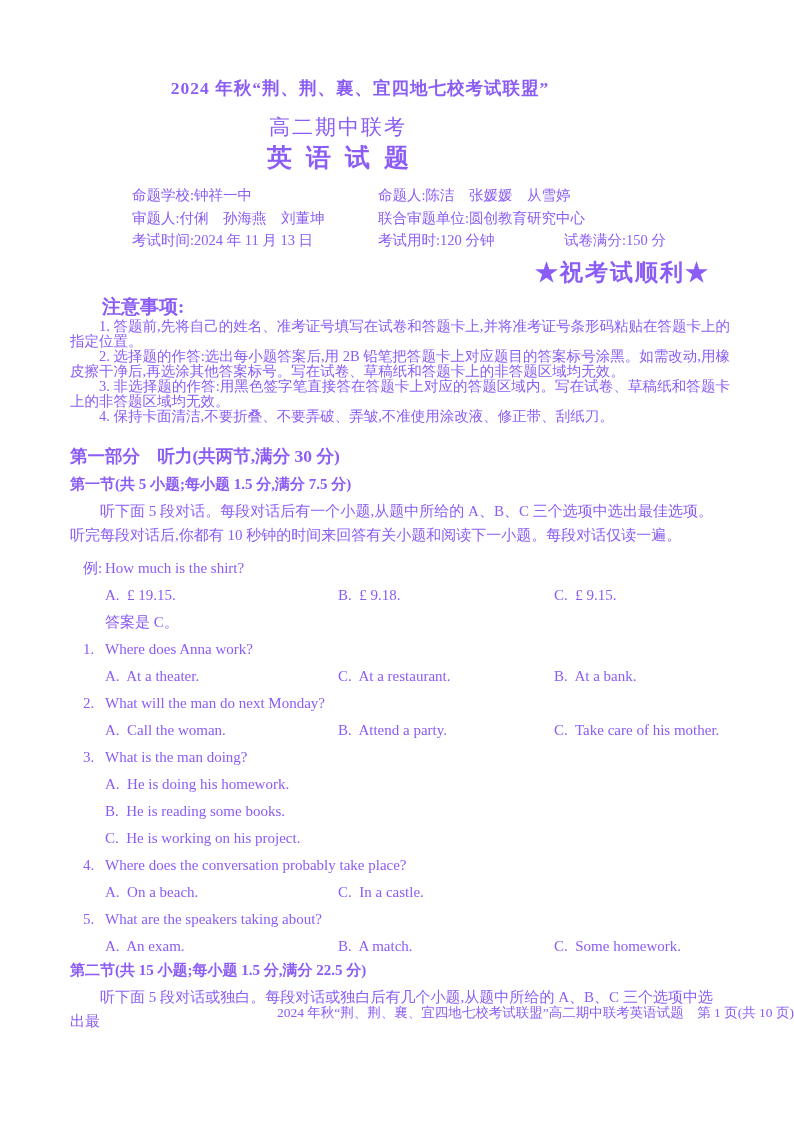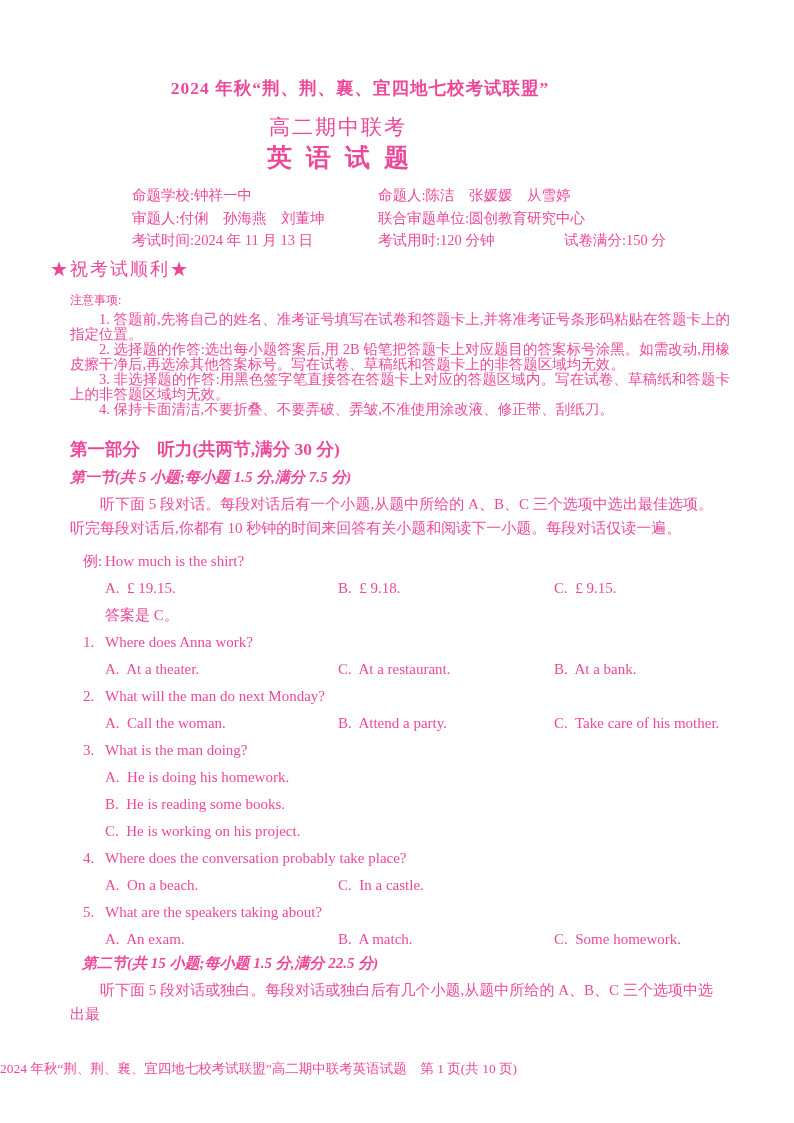--- a/index.html
+++ b/index.html
@@ -1,21 +1,21 @@
 <!DOCTYPE html>
 <html lang="zh"><head>
 <meta charset="utf-8">
 <style>
   html,body { margin:0; padding:0; background:#e8e8e8; }
   .page {
     position:relative;
     width:794px; height:1123px;
     margin:0 auto;
     background:#ffffff;
-    color:#ec4899;
+    color:#8b5cf6;
     font-family:"Liberation Serif","DejaVu Serif",serif;
     box-sizing:border-box;
     padding:76px 64px 0 70px;
     overflow:hidden;
   }
   
   .hdr { text-align:center; }
   .league {
     font-size:17.5px; font-weight:700; letter-spacing:1px;
     transform:translateX(-40px);
@@ -27,52 +27,52 @@
   }
   .subject {
     font-size:25px; font-weight:700; letter-spacing:14px;
     transform:translateX(-55px);
   }
   
   .meta { margin:10px 0 0 62px; font-size:14.5px; line-height:22.5px; }
   .meta-row { display:grid; grid-template-columns:246px 1fr; white-space:pre-wrap; }
   .meta-pair > span:first-child { display:inline-block; width:186px; }
   .bless {
-    margin-top:5px; text-align:left; font-weight:400; font-size:18px;
+    margin-top:5px; text-align:right; font-weight:700; font-size:23px;
     letter-spacing:2px; transform:translateX(-20px);
   }
   
   .notice { margin-top:7px; }
-  .notice-label { font-weight:400; font-size:12px; line-height:24px; }
+  .notice-label { font-weight:700; font-size:19px; line-height:24px;margin-left:32px; }
   .notice p {
     margin:0; font-size:14.5px; line-height:15px;
     text-indent:2em; text-align:justify; white-space:pre-wrap;
   }
   
   .part-h { margin:20px 0 0 0; font-size:17.5px; font-weight:700; }
-  .sec-h  { margin:7px 0 0 0; font-size:15px; font-weight:700;font-style:italic; }
+  .sec-h  { margin:7px 0 0 0; font-size:15px; font-weight:700; }
   .instr  {
     margin:5px 17px 0 0; font-size:15px; line-height:24.5px;
     text-indent:2em; text-align:justify; white-space:pre-wrap;
   }
   
   .listening { margin-top:7px; font-size:15px; line-height:27px; }
   .q-line  { display:flex; margin-left:13px; white-space:pre-wrap; }
   .q-num   { width:22px; flex:none; }
   .opts-row {
     display:grid; grid-template-columns:212px 195px 1fr;
     margin-left:35px; white-space:pre-wrap;gap:21px;
   }
   .opts-stack div { margin-left:35px; white-space:pre-wrap; }
   .ex-ans { margin-left:35px; }
-  .sec-h2 { margin-top:1px;margin-left:12px; }
+  .sec-h2 { margin-top:1px; }
   
   .footer {
-    position:absolute; left:0; top:1060px; width:100%;
-    text-align:left; font-size:13.5px; white-space:pre-wrap;
+    position:absolute; left:0; top:1004px; width:100%;
+    text-align:right; font-size:13.5px; white-space:pre-wrap;
   }
 </style>
 </head>
 <body>
 
 <div class="page">
 
   <div class="hdr">
     <div class="league">2024 年秋“荆、荆、襄、宜四地七校考试联盟”</div>
     <div class="grade">高二期中联考</div>

